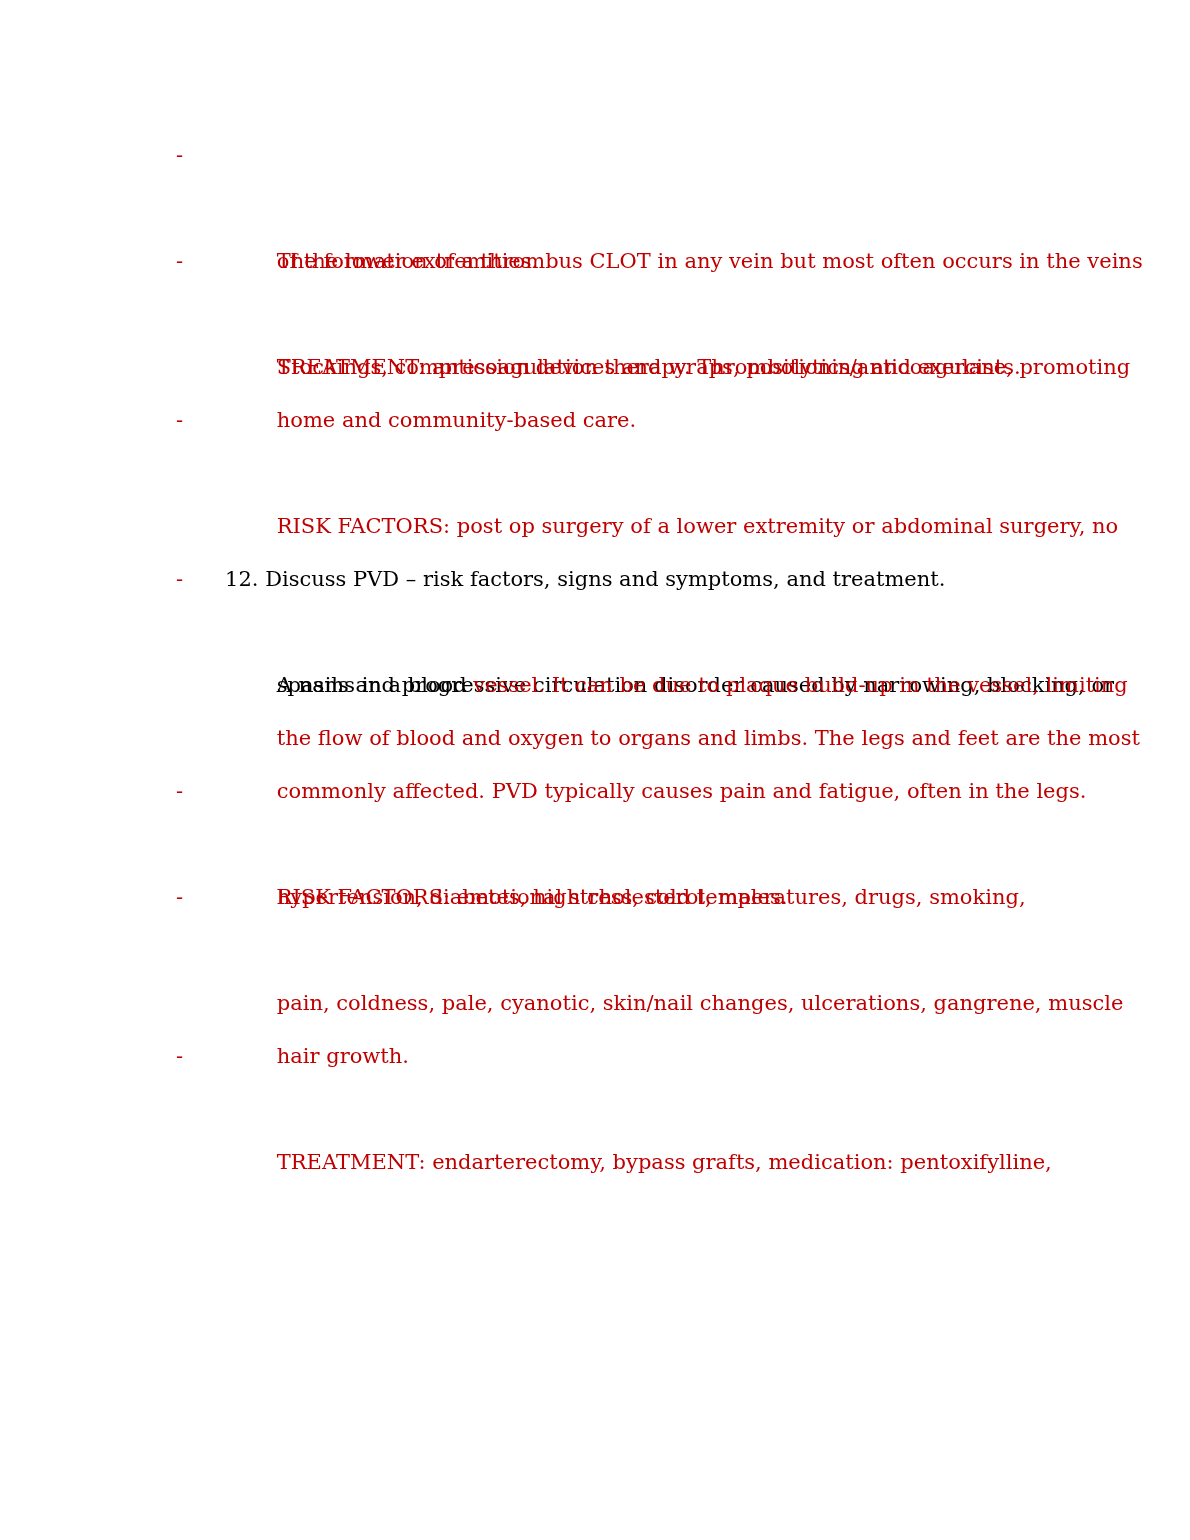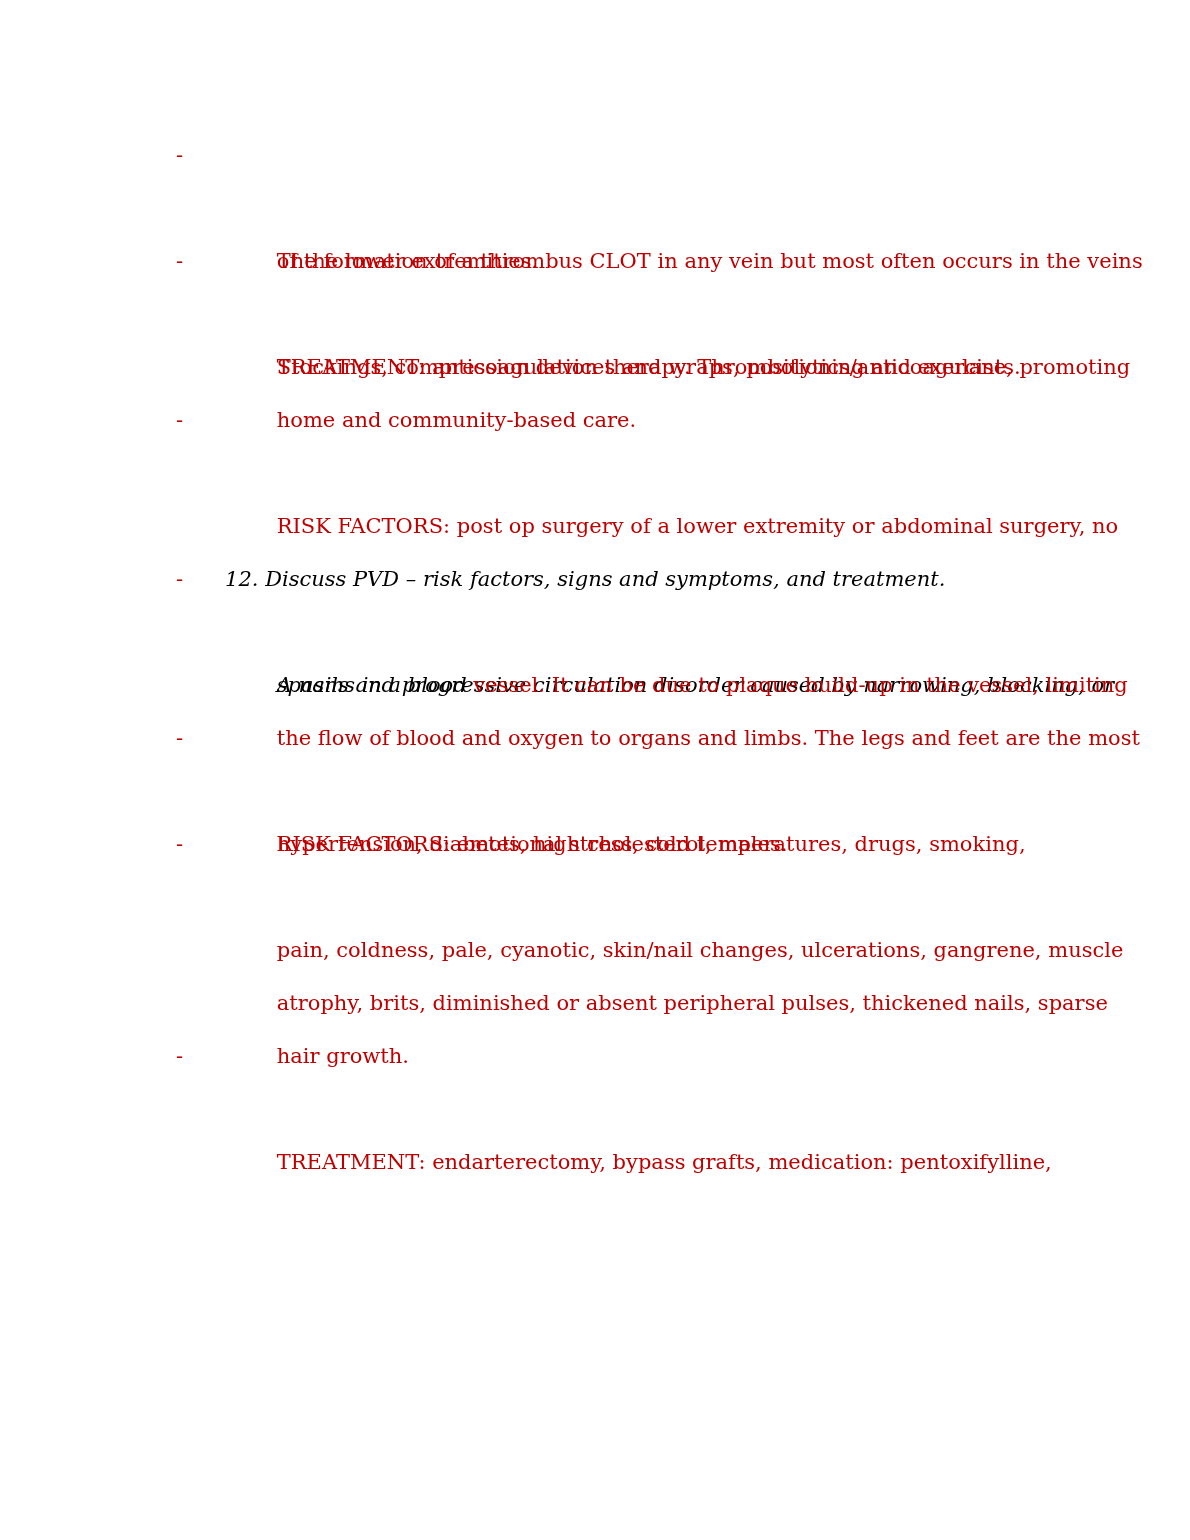--- a/index.html
+++ b/index.html
@@ -24,21 +24,21 @@
   .heading-line{padding-left:185px;}
   .spacer{height:53px;}
   .marker{
     position:absolute;
     left:176px;
     top:0;
     height:53px;
     line-height:53px;
   }
   .run[data-color="red"],.marker[data-color="red"]{color:#c00000;}
-  .run[data-color="black"]{color:#000000;font-style:italic;}
+  .run[data-color="black"]{color:#000000;}
 </style>
 </head>
 <body>
 
 <div class="page">
   <div class="content">
 
     <div>
 
       <div>
@@ -85,43 +85,43 @@
         <div class="line">
           <span class="marker" data-color="red">-</span>
           <span class="run" data-color="black">A nails and progressive circulation disorder caused by narrowing, blocking, or</span>
         </div>
         <div class="line">
           <span class="run" data-color="black">spasms in a blood </span><span class="run" data-color="red">vessel. It can be due to plaque build-up in the vessel, limiting</span>
         </div>
         <div class="line">
           <span class="run" data-color="red">the flow of blood and oxygen to organs and limbs. The legs and feet are the most</span>
         </div>
+        <div class="line">
+          <span class="run" data-color="red">commonly affected. PVD typically causes pain and fatigue, often in the legs.</span>
+        </div>
       </div>
 
       <div>
         <div class="line">
           <span class="marker" data-color="red">-</span>
           <span class="run" data-color="red">RISK FACTORS: emotional stress, cold temperatures, drugs, smoking,</span>
         </div>
         <div class="line">
           <span class="run" data-color="red">hypertension, diabetes, high cholesterol, males.</span>
         </div>
       </div>
 
       <div>
         <div class="line">
           <span class="marker" data-color="red">-</span>
         </div>
         <div class="line">
           <span class="run" data-color="red">pain, coldness, pale, cyanotic, skin/nail changes, ulcerations, gangrene, muscle</span>
         </div>
         <div class="line">
-          <span class="run" data-color="red">atrophy, brits, diminished or absent peripheral pulses, thickened nails, sparse</span>
-        </div>
-        <div class="line">
           <span class="run" data-color="red">hair growth.</span>
         </div>
       </div>
 
       <div>
         <div class="line">
           <span class="marker" data-color="red">-</span>
           <span class="run" data-color="red">TREATMENT: endarterectomy, bypass grafts, medication: pentoxifylline,</span>
         </div>
       </div>

